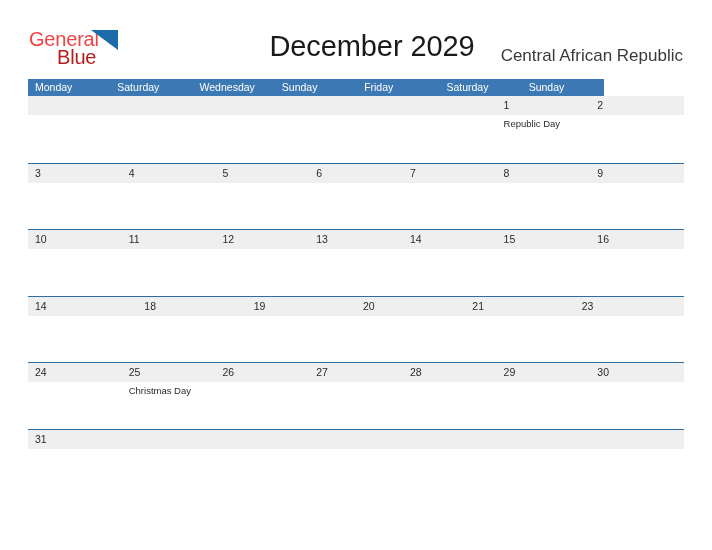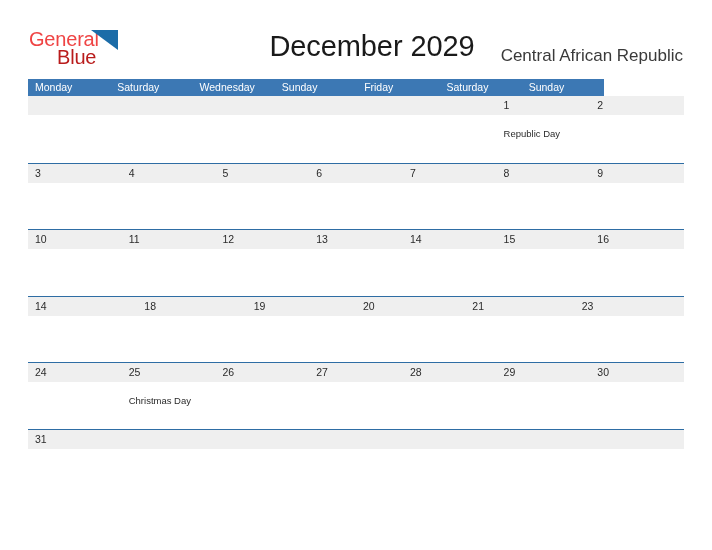--- a/index.html
+++ b/index.html
@@ -156,21 +156,21 @@
     position: relative;
     display: block;
     font-size: 10.5px;
     line-height: 19px;
     color: #2b2b2b;
     font-family: "Liberation Sans", sans-serif;
   }
   .dayevent {
     position: relative;
     display: block;
-    margin-top: 13px;
+    margin-top: 3px;
     font-size: 9.5px;
     line-height: 12px;
     color: #2b2b2b;
     padding-right: 4px;
     font-family: "Liberation Sans", sans-serif;
   }
   .daycell.empty .daynum {
     visibility: hidden;
   }
 </style>

